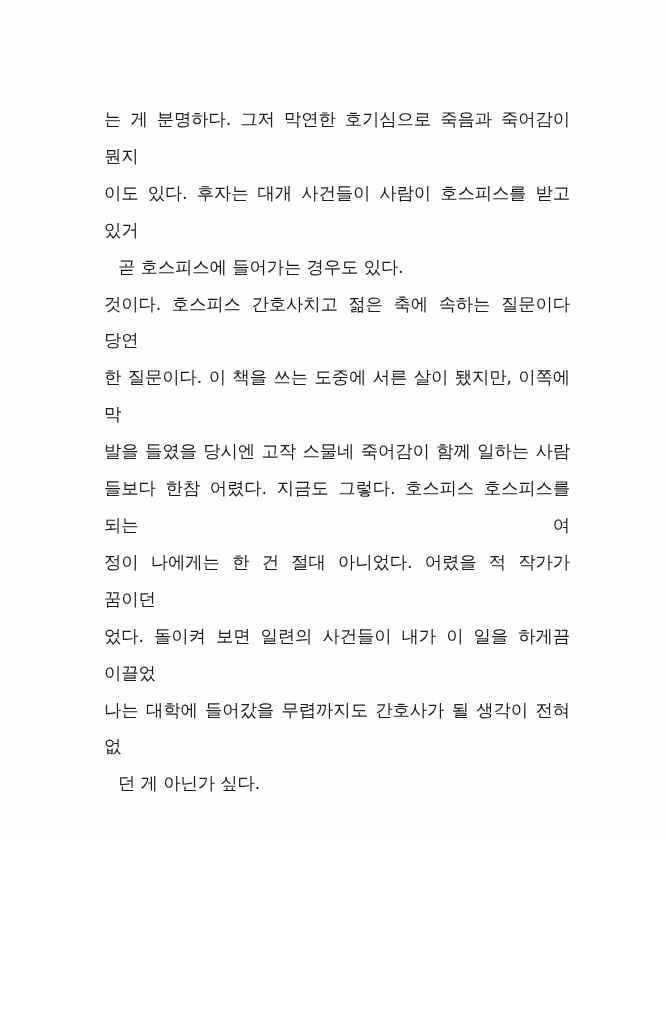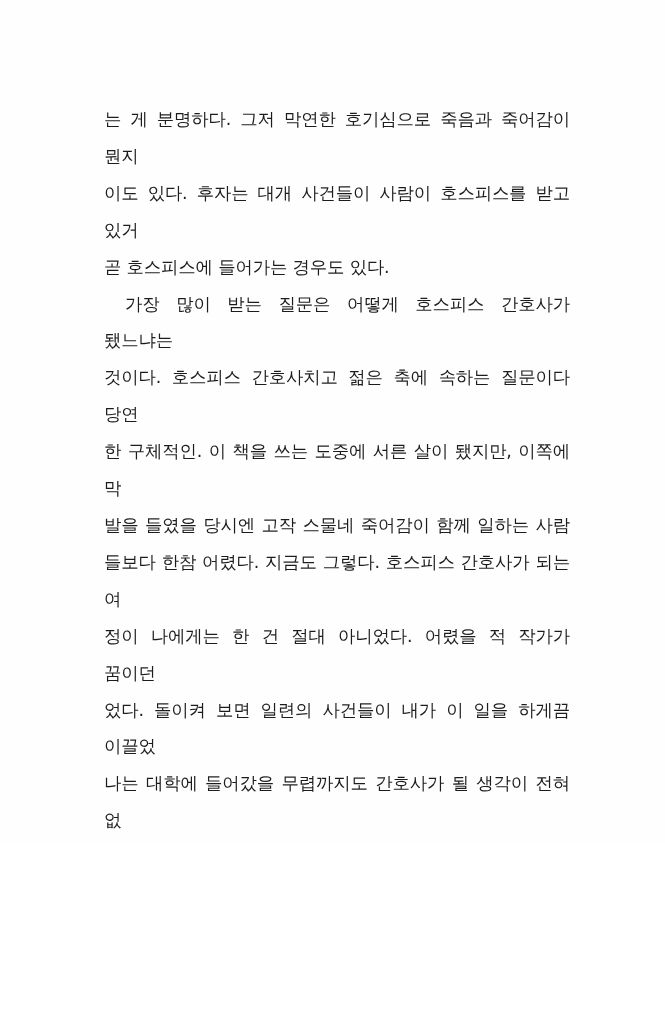--- a/index.html
+++ b/index.html
@@ -44,20 +44,21 @@
   }
 
   
   .para .ln {
     display: block;
     text-align: justify;
     text-align-last: justify;
   }
   .para .ln.last {
     text-align-last: left;
+    margin-left: 14px;
   }
 
   
   #footer {
     position: absolute;
     left: 104px;
     right: 95px;
     top: 932px;
     height: 22px;
     display: flex;
@@ -87,25 +88,24 @@
 
   <div id="text-block">
 
     <p class="para">
       <span class="ln">는 게 분명하다. 그저 막연한 호기심으로 죽음과 죽어감이 뭔지</span>
       <span class="ln">이도 있다. 후자는 대개 사건들이 사람이 호스피스를 받고 있거</span>
       <span class="ln last">곧 호스피스에 들어가는 경우도 있다.</span>
     </p>
 
     <p class="para">
-      <span class="ln" style="text-indent:21px">가장 많이 받는 질문은 어떻게 호스피스 간호사가 됐느냐는</span>
       <span class="ln">것이다. 호스피스 간호사치고 젊은 축에 속하는 질문이다 당연</span>
-      <span class="ln">한 구체적인. 이 책을 쓰는 도중에 서른 살이 됐지만, 이쪽에 막</span>
+      <span class="ln">한 질문이다. 이 책을 쓰는 도중에 서른 살이 됐지만, 이쪽에 막</span>
       <span class="ln">발을 들였을 당시엔 고작 스물네 죽어감이 함께 일하는 사람</span>
-      <span class="ln">들보다 한참 어렸다. 지금도 그렇다. 호스피스 간호사가 되는 여</span>
+      <span class="ln">들보다 한참 어렸다. 지금도 그렇다. 호스피스 호스피스를 되는 여</span>
       <span class="ln">정이 나에게는 한 건 절대 아니었다. 어렸을 적 작가가 꿈이던</span>
       <span class="ln">었다. 돌이켜 보면 일련의 사건들이 내가 이 일을 하게끔 이끌었</span>
       <span class="ln">나는 대학에 들어갔을 무렵까지도 간호사가 될 생각이 전혀 없</span>
       <span class="ln last">던 게 아닌가 싶다.</span>
     </p>
 
   </div>
 
   <div id="footer">
     <span id="footer-chapter">들어가며</span>

